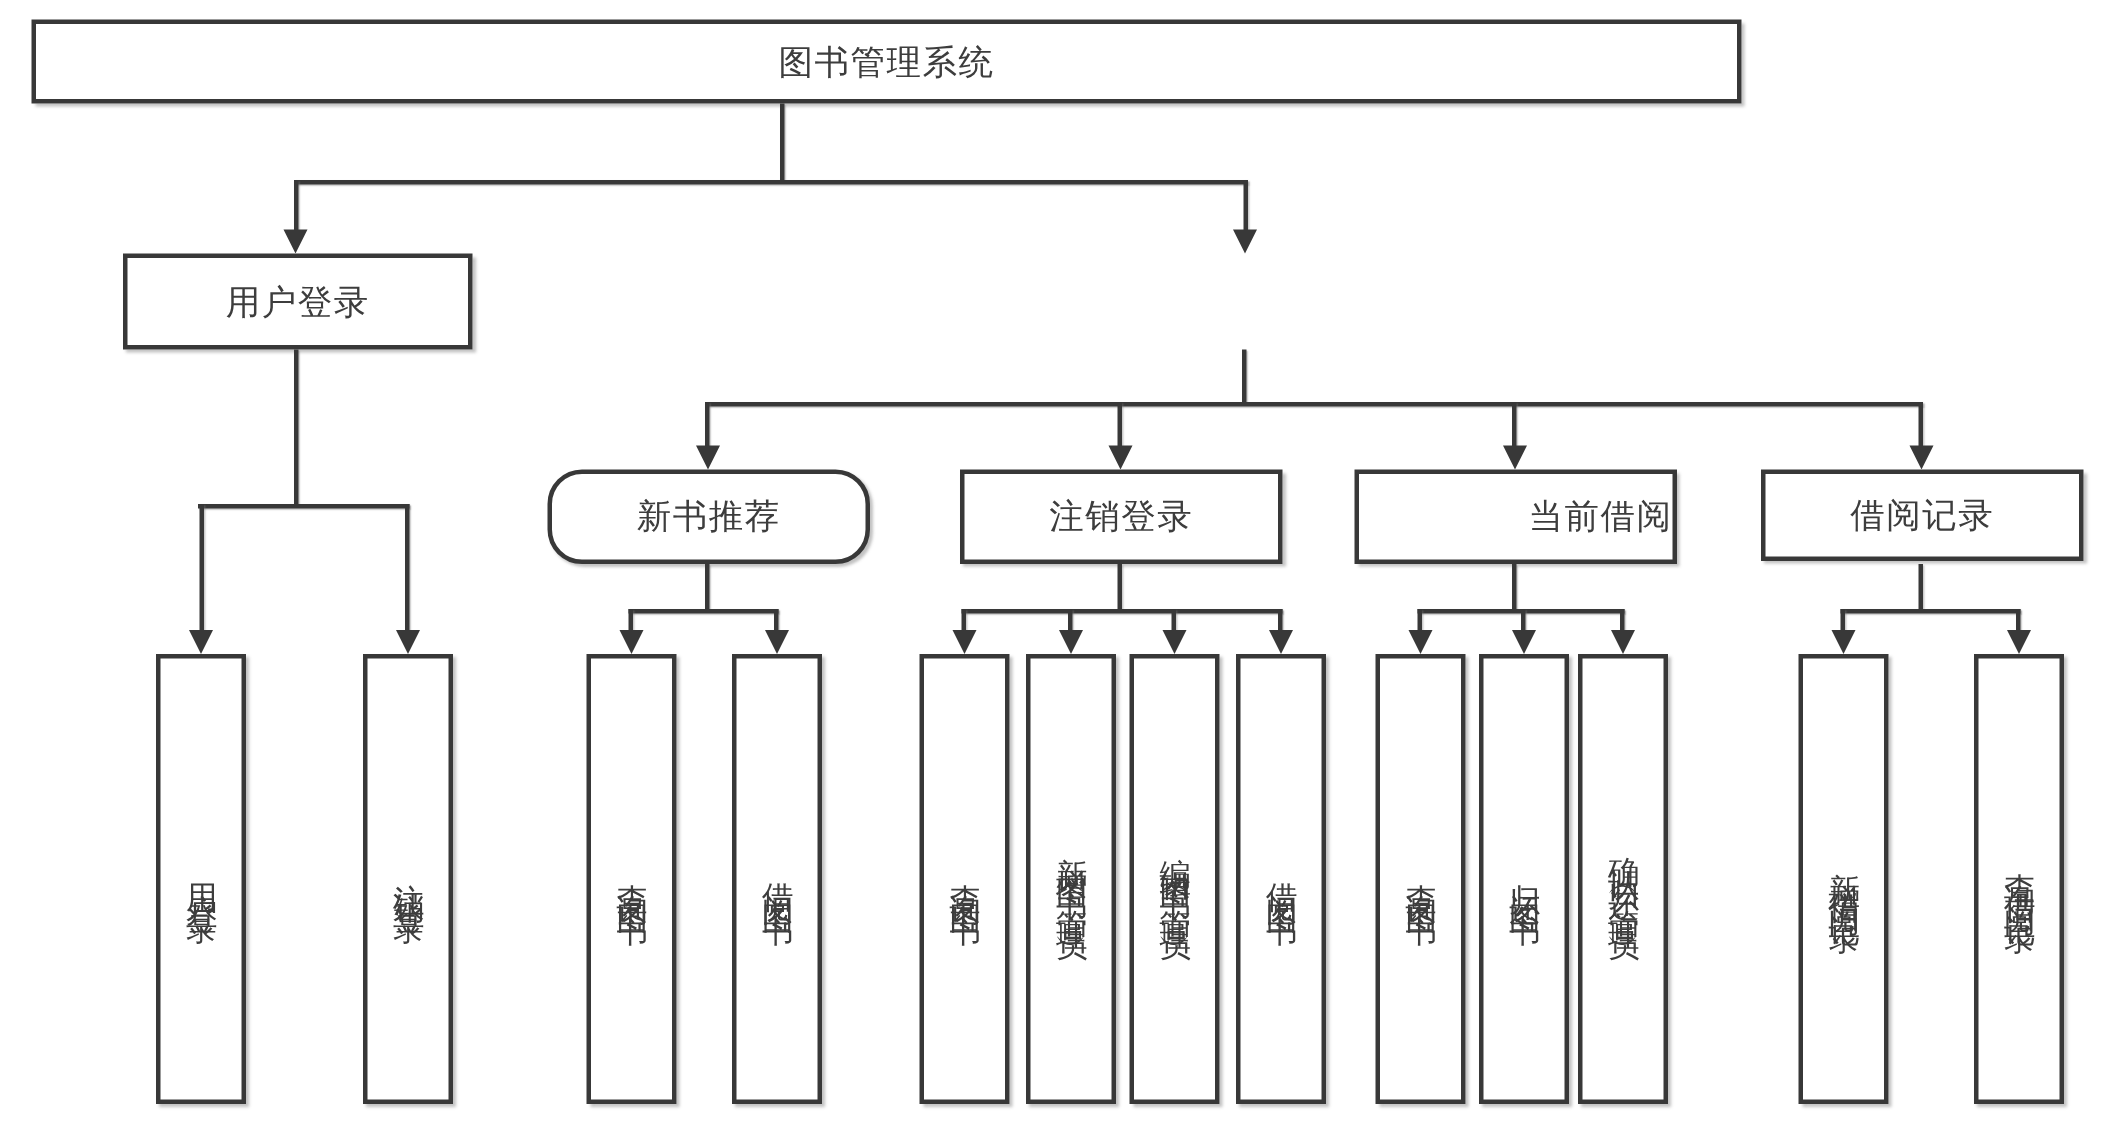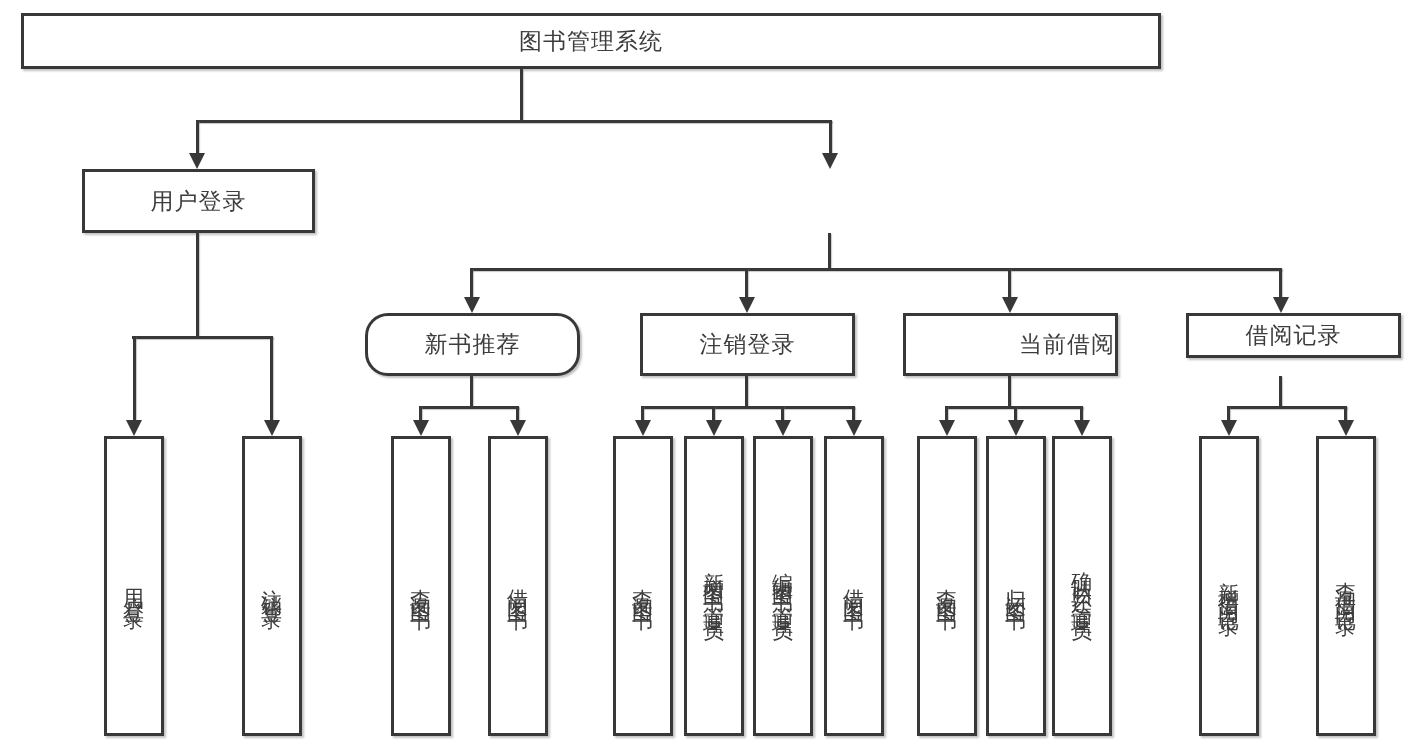--- a/index.html
+++ b/index.html
@@ -101,21 +101,21 @@
 
   <div class="box" style="left:365px; top:313px; width:215px; height:63px;border-radius:23px;">
     <span class="hlabel">新书推荐</span>
   </div>
   <div class="box" style="left:640px; top:313px; width:215px; height:63px;">
     <span class="hlabel">注销登录</span>
   </div>
   <div class="box" style="left:903px; top:313px; width:215px; height:63px;justify-content:flex-end;">
     <span class="hlabel">当前借阅</span>
   </div>
-  <div class="box" style="left:1174px; top:313px; width:215px; height:45px;margin-left:12px;">
+  <div class="box" style="left:1174px; top:313px; width:215px; height:61px;">
     <span class="hlabel">借阅记录</span>
   </div>
 
   <div class="line" style="left:470px; top:376px; width:3px; height:30px;"></div>
   <div class="line" style="left:419px; top:406px; width:100px; height:3px;"></div>
   <div class="line" style="left:419px; top:406px; width:3px; height:16px;"></div>
   <div class="tri" style="left:413px; top:420px;"></div>
   <div class="line" style="left:516px; top:406px; width:3px; height:16px;"></div>
   <div class="tri" style="left:510px; top:420px;"></div>
 

